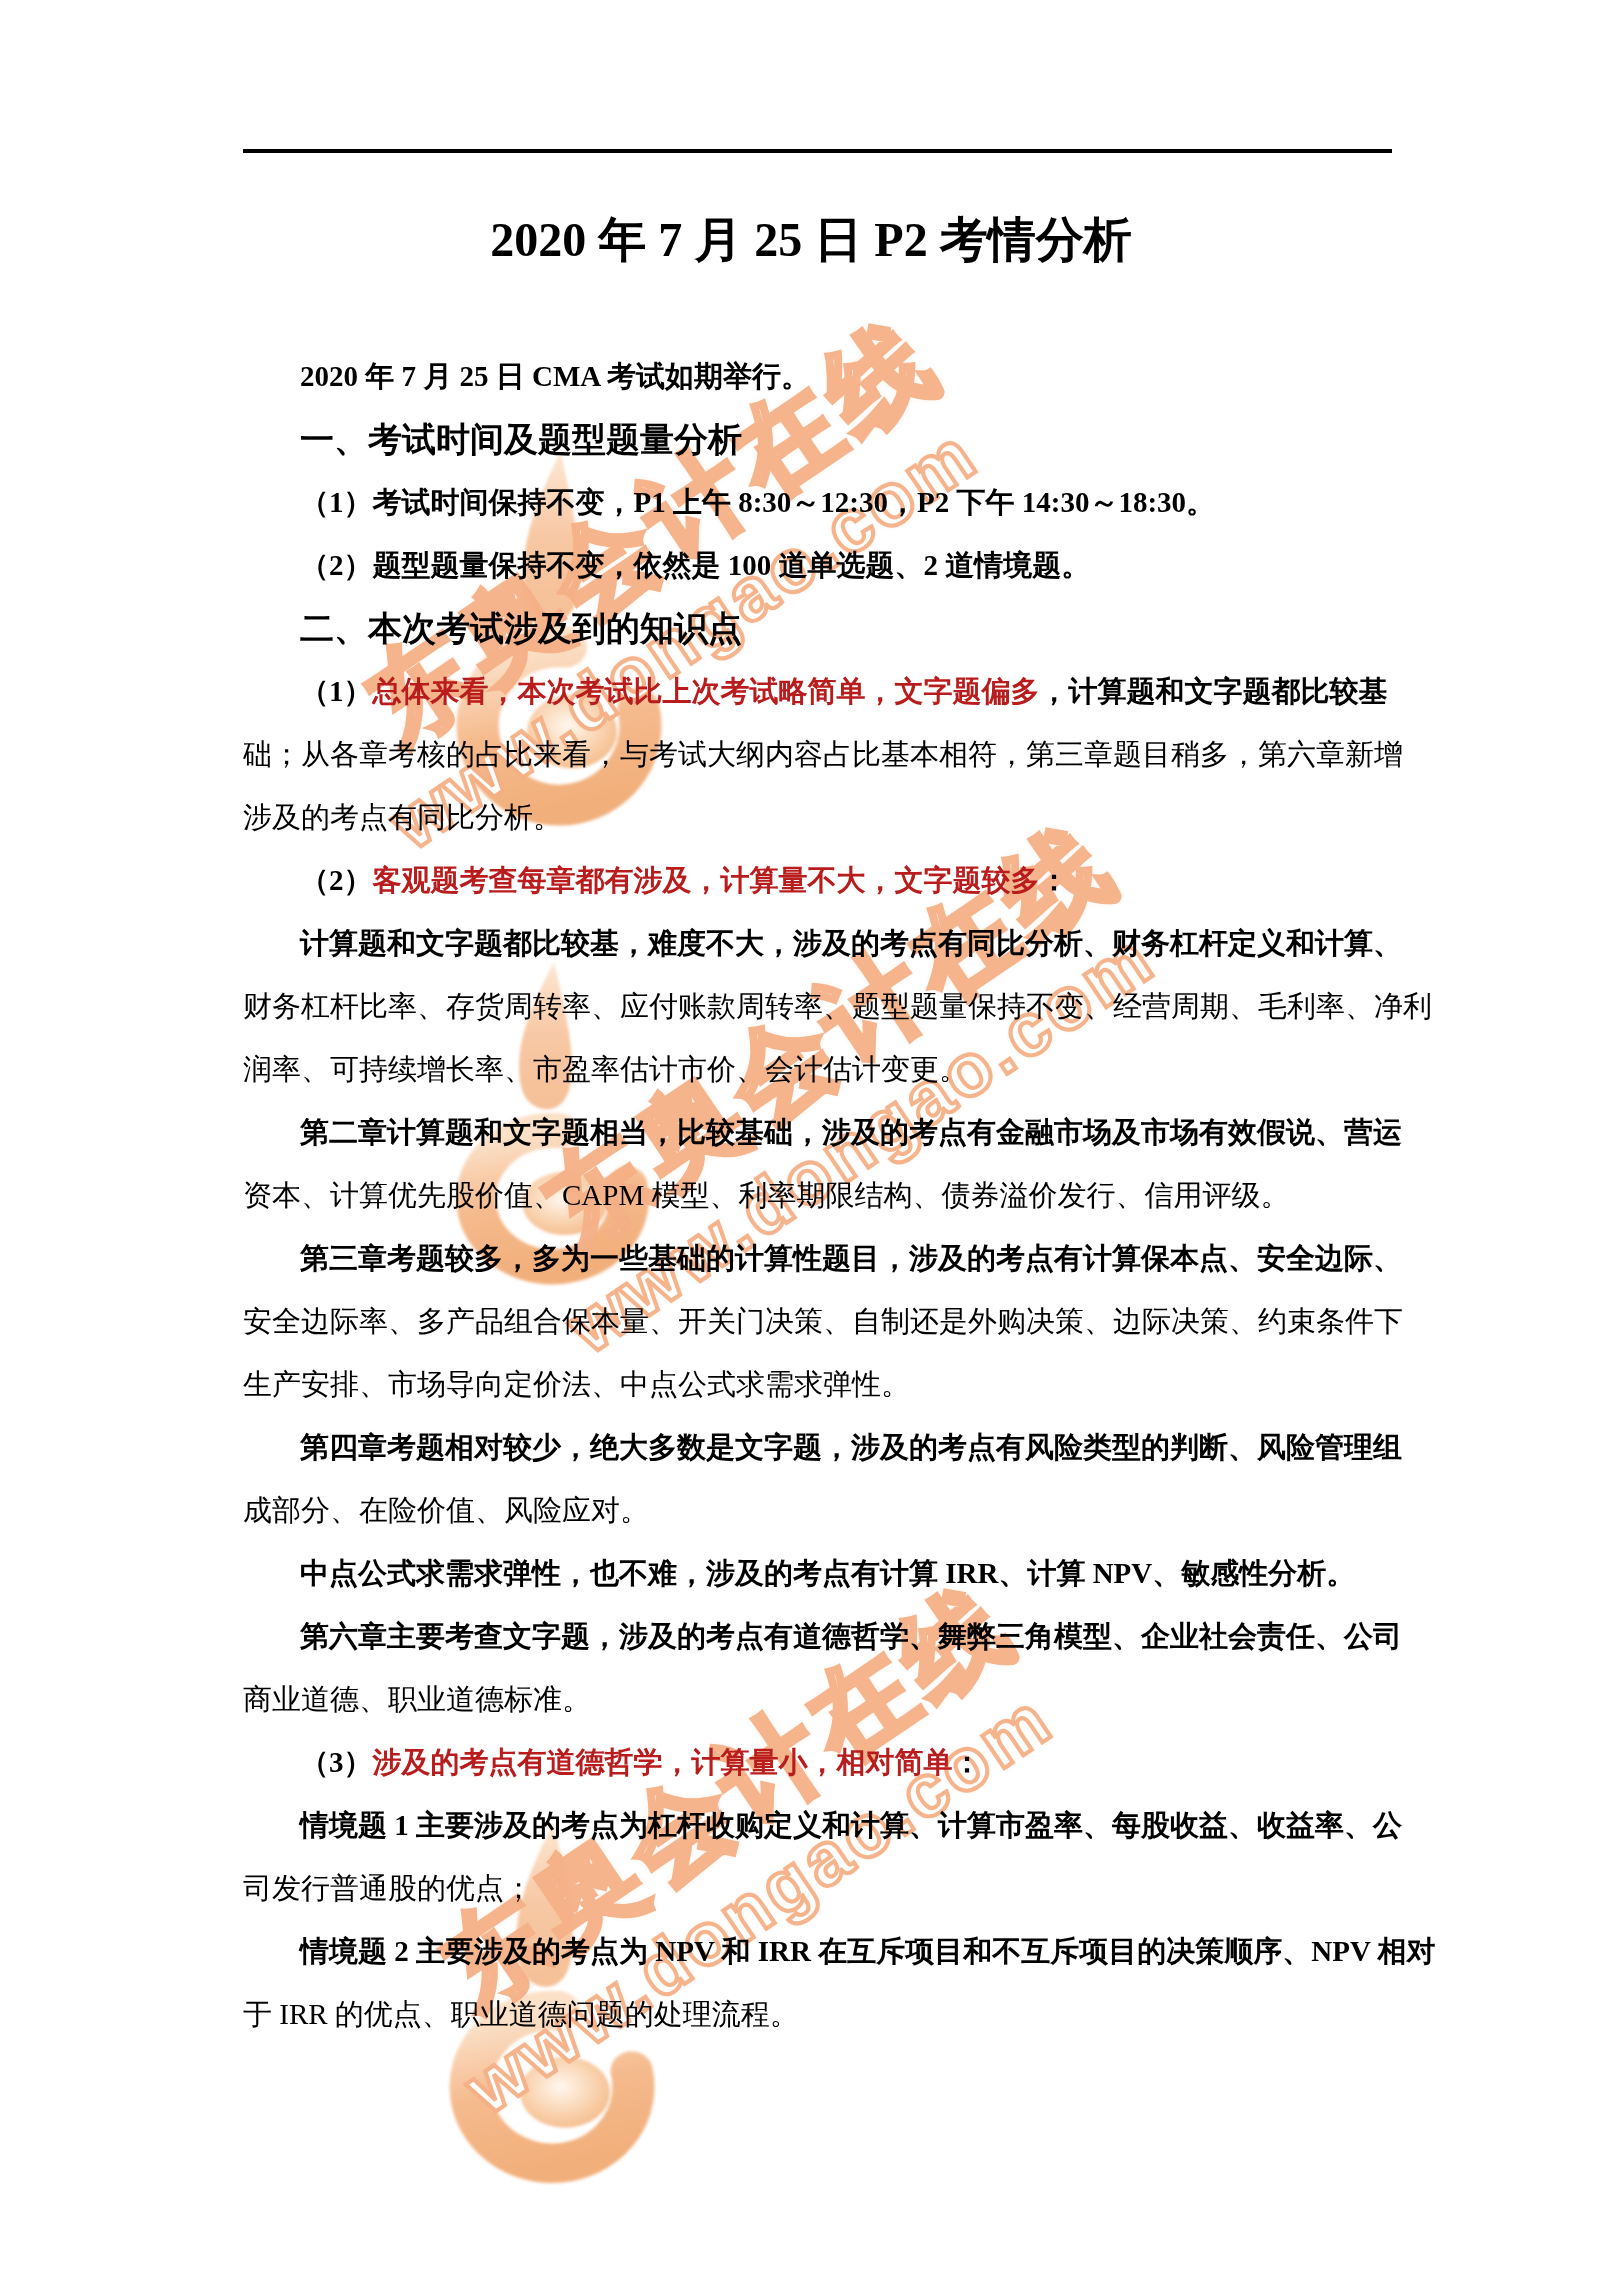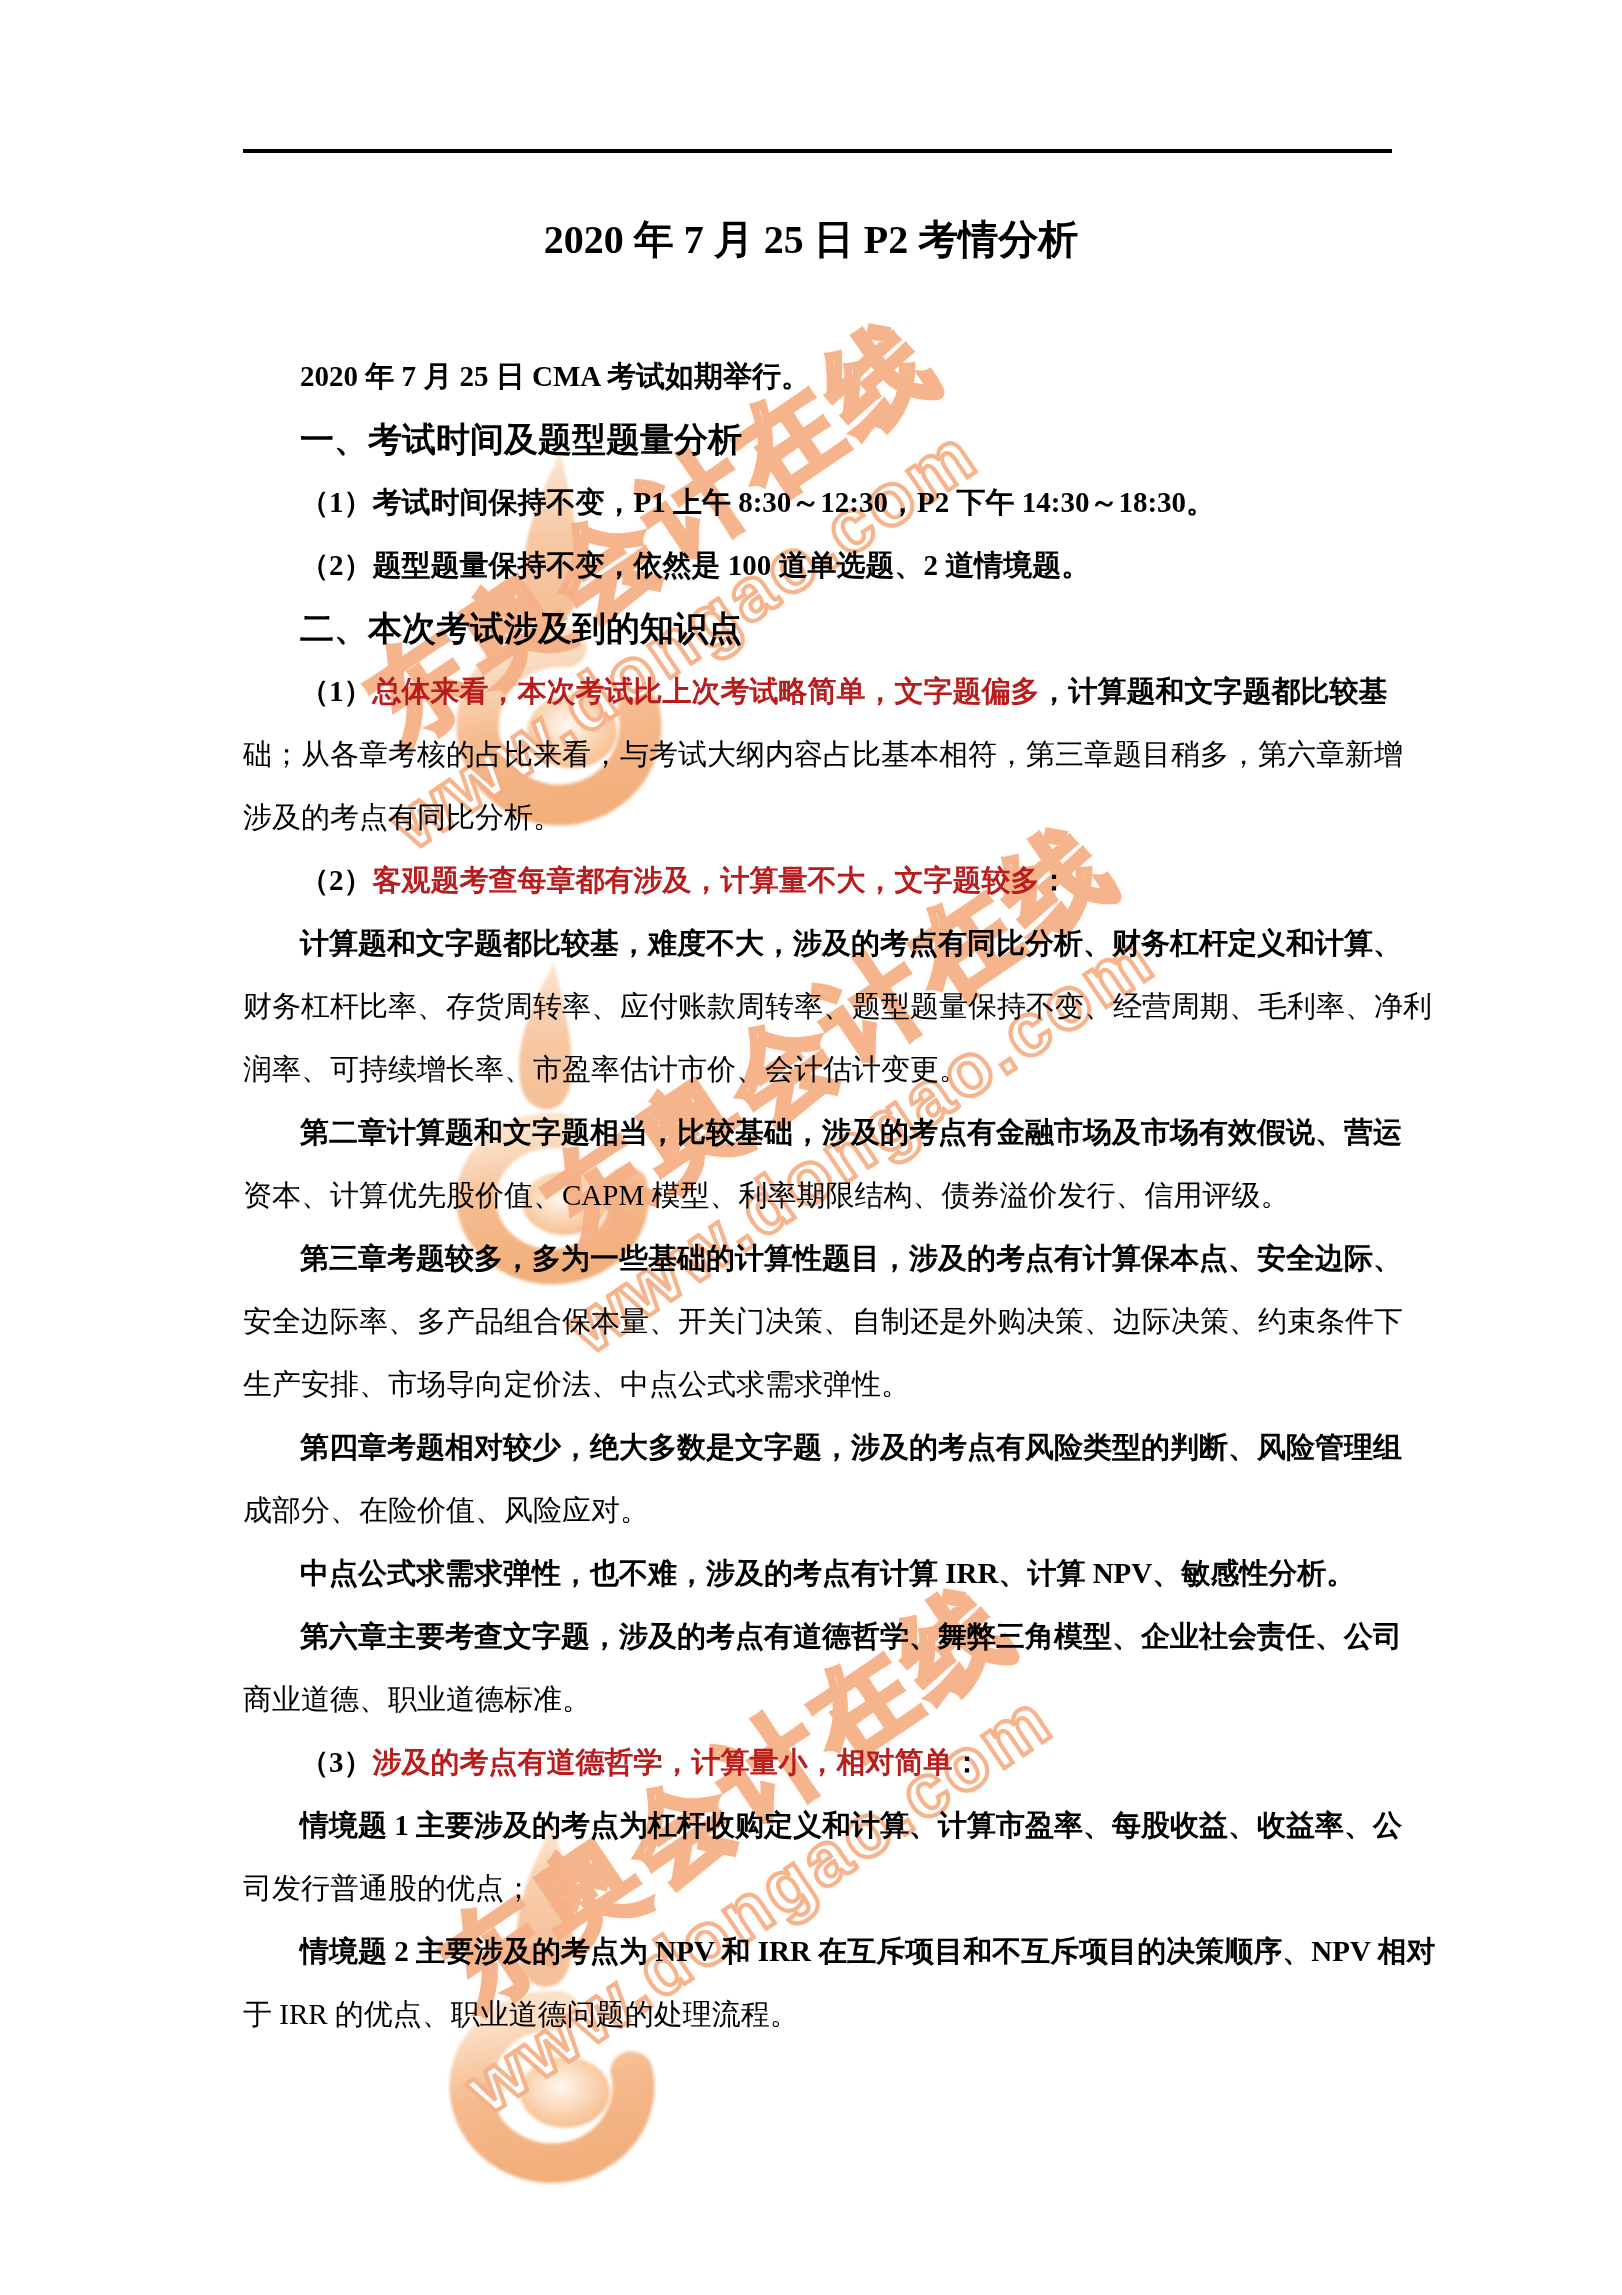--- a/index.html
+++ b/index.html
@@ -28,21 +28,21 @@
     font-size:74px; letter-spacing:4.1px;
     color:#ffffff; -webkit-text-stroke:4.1px #f5b086;
     text-shadow:0 0 5.5px rgba(246,183,142,0.45);
   }
 
   
   .content { position:relative; z-index:1; }
   .header-rule { position:absolute; left:243px; top:149px; width:1149px; height:4.1px; background:#000000; }
   .doc-title {
     position:absolute; left:0; top:216px; width:100%; height:48px;
-    text-align:center; font-size:40px; font-weight:bold; line-height:48px;
+    text-align:center; font-size:48px; font-weight:bold; line-height:48px;
     font-family:"Liberation Serif", serif;
   }
   .body-lines { position:absolute; left:243px; top:345px; width:1153px; }
   .line { height:63px; line-height:63px; font-size:29px; white-space:nowrap; }
   .line.indent { padding-left:57px;font-weight:bold; }
   .line.heading { font-family:"Liberation Sans", sans-serif; font-weight:bold; font-size:34px; }
   .seg.red { color:#b91c1c; }
 </style>
 </head>
 <body>

